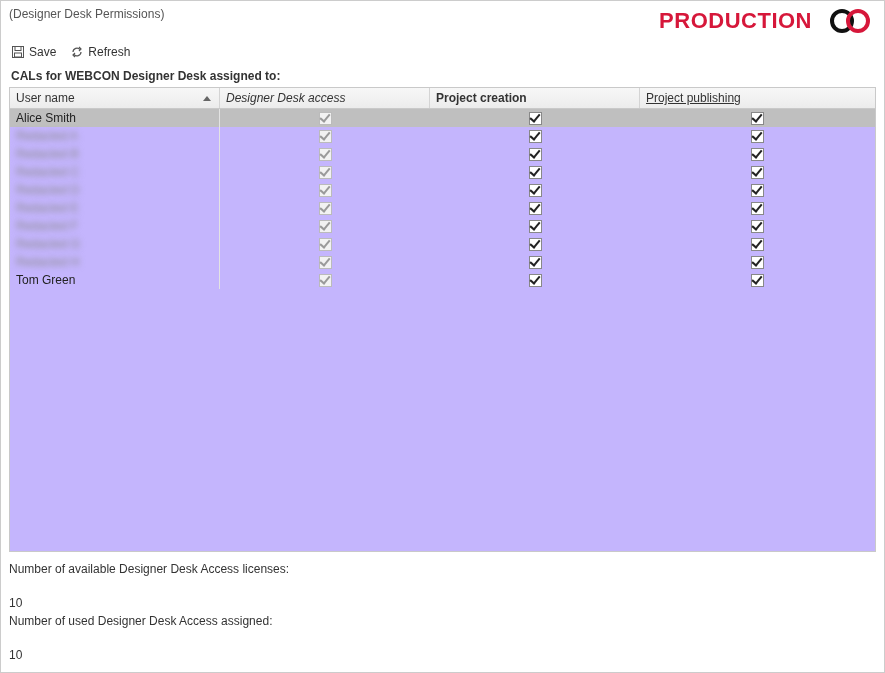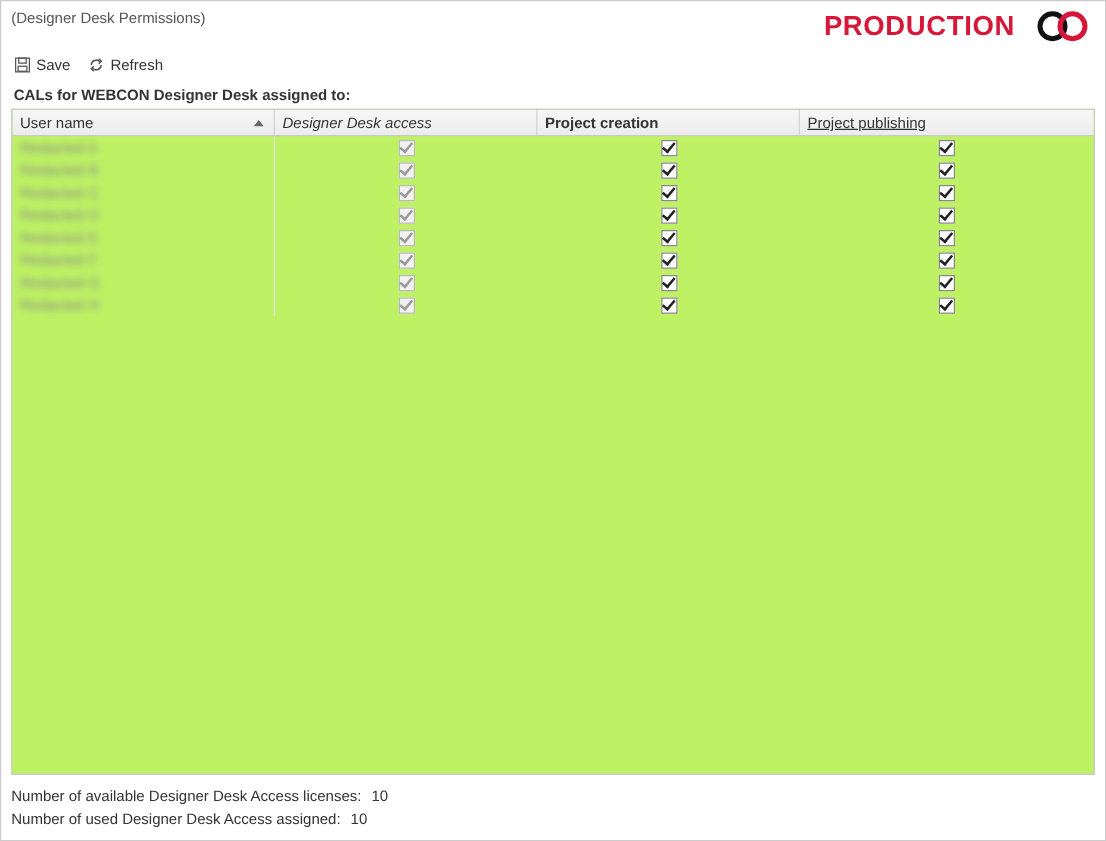--- a/index.html
+++ b/index.html
@@ -72,21 +72,21 @@
     color: #333;
     padding: 2px 0 4px 2px;
     font-weight: bold;
   }
   .grid {
     flex: 1;
     border: 1px solid #c9c9c9;
     display: flex;
     flex-direction: column;
     overflow: hidden;
-    background: #bef264;
+    background: #c4b5fd;
   }
   .grid-header {
     display: flex;
     background: linear-gradient(#f7f7f7, #ececec);
     border-bottom: 1px solid #c9c9c9;
   }
   .gh-cell {
     padding: 3px 6px;
     font-size: 12px;
     color: #333;
@@ -161,22 +161,23 @@
   .cb.disabled.checked::after {
     border-color: #9a9a9a;
   }
   .footer {
     padding-top: 8px;
     font-size: 12px;
     color: #333;
   }
   .footer-row {
     display: flex;
-    gap: 8px;
+    gap: 20px;
     padding: 2px 0;
+    flex-direction: column;
   }
 </style>
 </head>
 <body>
 
 <div class="window">
 
   <div class="header">
     <div class="title-block">
       <span class="page-subtitle">(Designer Desk Permissions)</span>
@@ -226,20 +227,34 @@
         <span>Designer Desk access</span>
       </div>
       <div class="gh-cell col-create">
         <span>Project creation</span>
       </div>
       <div class="gh-cell col-publish">
         <span>Project publishing</span>
       </div>
     </div>
     <div class="grid-body" id="grid-body">
+        <div class="grid-row selected">
+          <div class="gc user">
+            <span class="user-name">Alice Smith</span>
+          </div>
+          <div class="gc access">
+            <span class="cb checked disabled"></span>
+          </div>
+          <div class="gc create">
+            <span class="cb checked"></span>
+          </div>
+          <div class="gc publish">
+            <span class="cb checked"></span>
+          </div>
+        </div>
         <div class="grid-row">
           <div class="gc user">
             <span class="user-name blurred">Redacted A</span>
           </div>
           <div class="gc access">
             <span class="cb checked disabled"></span>
           </div>
           <div class="gc create">
             <span class="cb checked"></span>
           </div>
@@ -327,20 +342,34 @@
           <div class="gc create">
             <span class="cb checked"></span>
           </div>
           <div class="gc publish">
             <span class="cb checked"></span>
           </div>
         </div>
         <div class="grid-row">
           <div class="gc user">
             <span class="user-name blurred">Redacted H</span>
+          </div>
+          <div class="gc access">
+            <span class="cb checked disabled"></span>
+          </div>
+          <div class="gc create">
+            <span class="cb checked"></span>
+          </div>
+          <div class="gc publish">
+            <span class="cb checked"></span>
+          </div>
+        </div>
+        <div class="grid-row">
+          <div class="gc user">
+            <span class="user-name">Tom Green</span>
           </div>
           <div class="gc access">
             <span class="cb checked disabled"></span>
           </div>
           <div class="gc create">
             <span class="cb checked"></span>
           </div>
           <div class="gc publish">
             <span class="cb checked"></span>
           </div>

